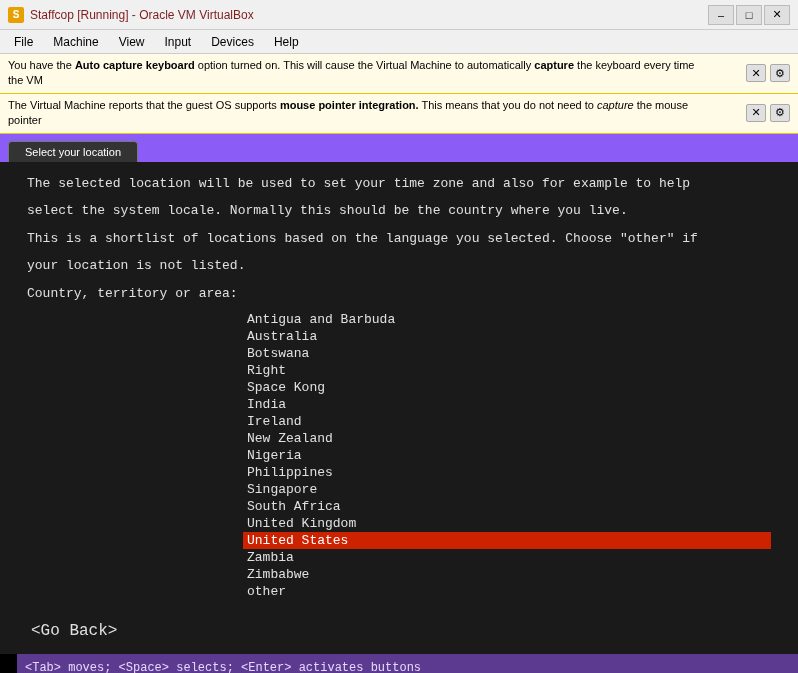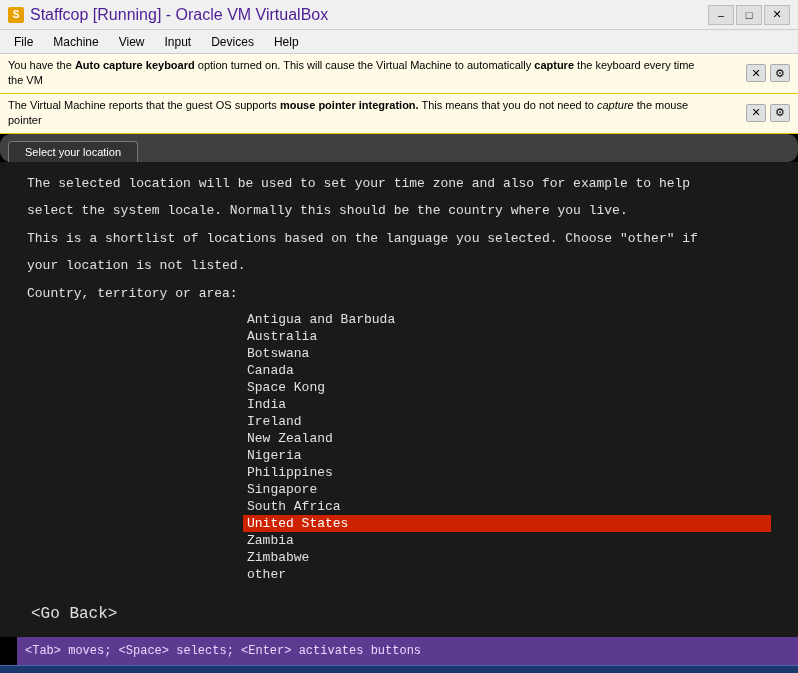--- a/index.html
+++ b/index.html
@@ -18,22 +18,22 @@
     .titlebar-icon {
       width: 16px; height: 16px;
       background: #e8a000;
       border-radius: 2px;
       margin-right: 6px;
       display: flex; align-items: center; justify-content: center;
       font-size: 10px; color: white; font-weight: bold;
     }
     .titlebar-title {
       flex: 1;
-      font-size: 16px;
-      color: #4c1d95;
+      font-size: 12px;
+      color: #7f1d1d;
     }
     .titlebar-buttons {
       display: flex;
       gap: 2px;
     }
     .titlebar-btn {
       width: 26px; height: 20px;
       background: #e0e0e0;
       border: 1px solid #bbb;
       display: flex; align-items: center; justify-content: center;
@@ -94,26 +94,25 @@
     }
 
     
     .vm-area {
       background: #000;
       position: relative;
     }
 
     
     .installer-tabbar {
-      background: #404040;
+      background: #8b5cf6;
       height: 28px;
       display: flex;
       align-items: flex-end;
       padding: 0 8px;
-      border-radius: 11px;
     }
     .installer-tab {
       background: #7a5ba8;
       color: #ddd;
       padding: 4px 16px;
       font-size: 11px;
       border-radius: 4px 4px 0 0;
       border: 1px solid #9a7bc8;
       border-bottom: none;
     }
@@ -278,29 +277,30 @@
     <p>The selected location will be used to set your time zone and also for example to help</p>
     <p>select the system locale. Normally this should be the country where you live.</p>
     <p>This is a shortlist of locations based on the language you selected. Choose "other" if</p>
     <p>your location is not listed.</p>
     <p>Country, territory or area:</p>
 
     <ul class="country-list">
       <li>Antigua and Barbuda</li>
       <li>Australia</li>
       <li>Botswana</li>
-      <li>Canada</li>
+      <li>Right</li>
       <li>Space Kong</li>
       <li>India</li>
       <li>Ireland</li>
       <li>New Zealand</li>
       <li>Nigeria</li>
       <li>Philippines</li>
       <li>Singapore</li>
       <li>South Africa</li>
+      <li>United Kingdom</li>
       <li class="selected">United States</li>
       <li>Zambia</li>
       <li>Zimbabwe</li>
       <li>other</li>
     </ul>
 
     <div class="go-back-btn">&lt;Go Back&gt;</div>
   </div>
 
   <div class="statusbar">

